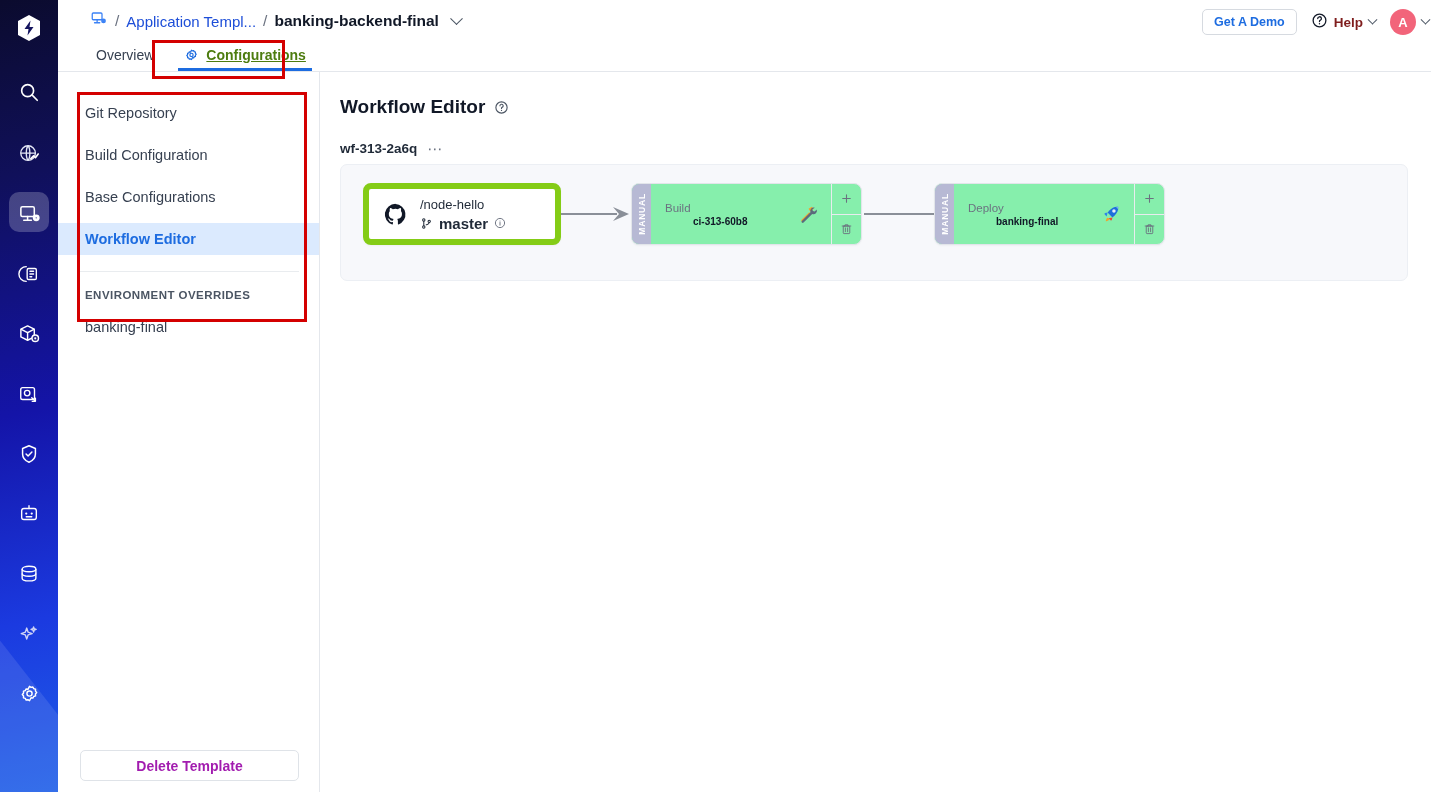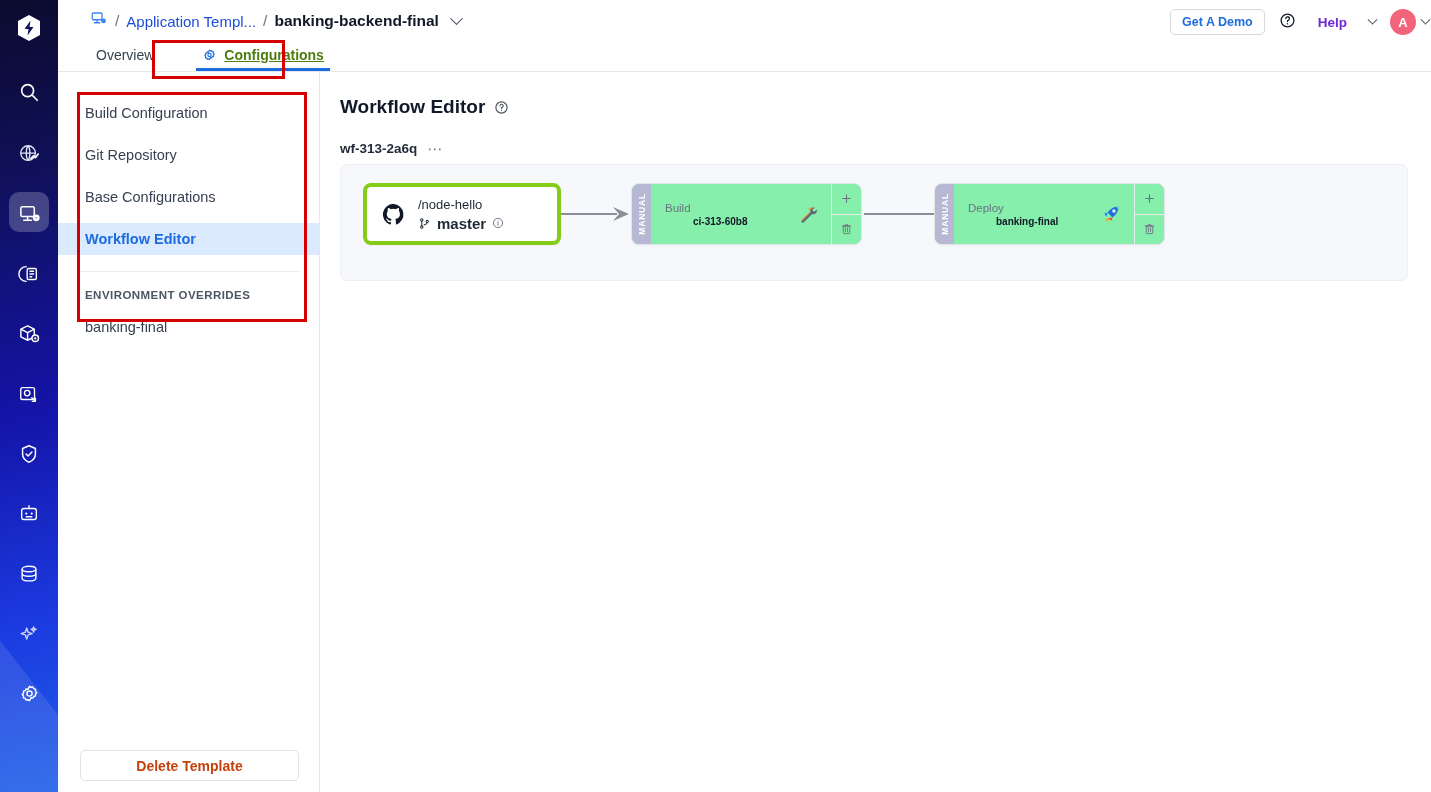--- a/index.html
+++ b/index.html
@@ -53,34 +53,34 @@
   #topright {
     position: absolute; right: 2px; top: 9px;
     display: flex; align-items: center; gap: 14px;
   }
   #demo-btn {
     border: 1px solid #d6dae0; border-radius: 5px;
     padding: 5px 11px; color: #1d6ce0; font-weight: 700; font-size: 12.5px;
     background: #fff; cursor: pointer;
   }
   #help {
-    display: flex; align-items: center; gap: 22px;
-    font-size: 13.5px; font-weight: 700; color: #6d28d9; cursor: pointer;
+    display: flex; align-items: center; gap: 6px;
+    font-size: 13.5px; font-weight: 700; color: #7f1d1d; cursor: pointer;
   }
   #avatar-wrap { display: flex; align-items: center; gap: 6px; cursor: pointer; }
   #avatar {
     width: 26px; height: 26px; border-radius: 50%;
     background: #f2647a; color: #fff; font-weight: 700; font-size: 13px;
     display: flex; align-items: center; justify-content: center;
   }
 
   
   #tabs {
     position: absolute; left: 58px; top: 45px; width: 1373px; height: 26px;
-    display: flex; align-items: flex-end; padding-left: 28px; gap: 28px;
+    display: flex; align-items: flex-end; padding-left: 28px; gap: 10px;
     background: #fff;
   }
   .tab {
     display: flex; align-items: center; gap: 7px;
     padding: 2px 10px 8px 10px; font-size: 14px; color: #374151; cursor: pointer;
   }
   .tab.active { color: #4d7c0f; font-weight: 700; position: relative; text-decoration: underline; }
   .tab.active::after {
     content:""; position: absolute; left: 4px; right: 4px; bottom: 0;
     height: 3px; background: #1d6ce0;
@@ -110,21 +110,21 @@
   #side-section {
     padding-left: 27px; margin-top: 17px;
     font-size: 11.5px; font-weight: 700; color: #4b5563; letter-spacing: 0.45px;
   }
   #side-env {
     padding-left: 27px; margin-top: 18px; font-size: 14.5px; color: #374151; cursor: pointer;
   }
   #delete-btn {
     position: absolute; left: 22px; bottom: 11px; width: 219px; height: 31px;
     border: 1px solid #dfe3e8; border-radius: 5px; background: #fff;
-    color: #c2410c; font-weight: 700; font-size: 14px; cursor: pointer;
+    color: #a21caf; font-weight: 700; font-size: 14px; cursor: pointer;
   }
 
   
   #main {
     position: absolute; left: 320px; top: 72px; width: 1111px; height: 720px;
     background: #fff; overflow: hidden;
   }
   #wf-head {
     position: absolute; left: 20px; top: 24px;
     display: flex; align-items: center; gap: 9px;
@@ -149,21 +149,21 @@
     background: #f7f8fb; border: 1px solid #eceff4; border-radius: 7px;
   }
   #flow {
     position: absolute; left: 22px; top: 18px;
     display: flex; align-items: center;
   }
 
   
   .node-src {
     width: 198px; height: 62px; background: #fff;
-    border: 4px solid #84cc16; border-radius: 8px;
+    border: 6px solid #84cc16; border-radius: 8px;
     display: flex; align-items: center; gap: 12px; padding-left: 14px;
     box-shadow: 0 1px 2px rgba(16,24,40,.04);
   }
   .src-l1 { font-size: 13px; color: #1f2937; font-weight: 400; }
   .src-l2 { display: flex; align-items: center; gap: 6px; font-size: 15px; color: #1f2937; font-weight: 700; margin-top: 3px; }
 
   .arrow { width: 70px; height: 20px; }
 
   
   .node-stage {
@@ -384,24 +384,24 @@
         </svg>
     </span>
     <span>Configurations</span>
   </div>
 </div>
 <div id="hr-under-tabs"></div>
 
 <div id="side">
   <div id="side-list">
     <div class="side-item">
+      <span>Git Repository</span>
+    </div>
+    <div class="side-item">
       <span>Build Configuration</span>
-    </div>
-    <div class="side-item">
-      <span>Git Repository</span>
     </div>
     <div class="side-item">
       <span>Base Configurations</span>
     </div>
     <div class="side-item sel">
       <span>Workflow Editor</span>
     </div>
   </div>
   <div id="side-divider"></div>
   <div id="side-section">ENVIRONMENT OVERRIDES</div>

